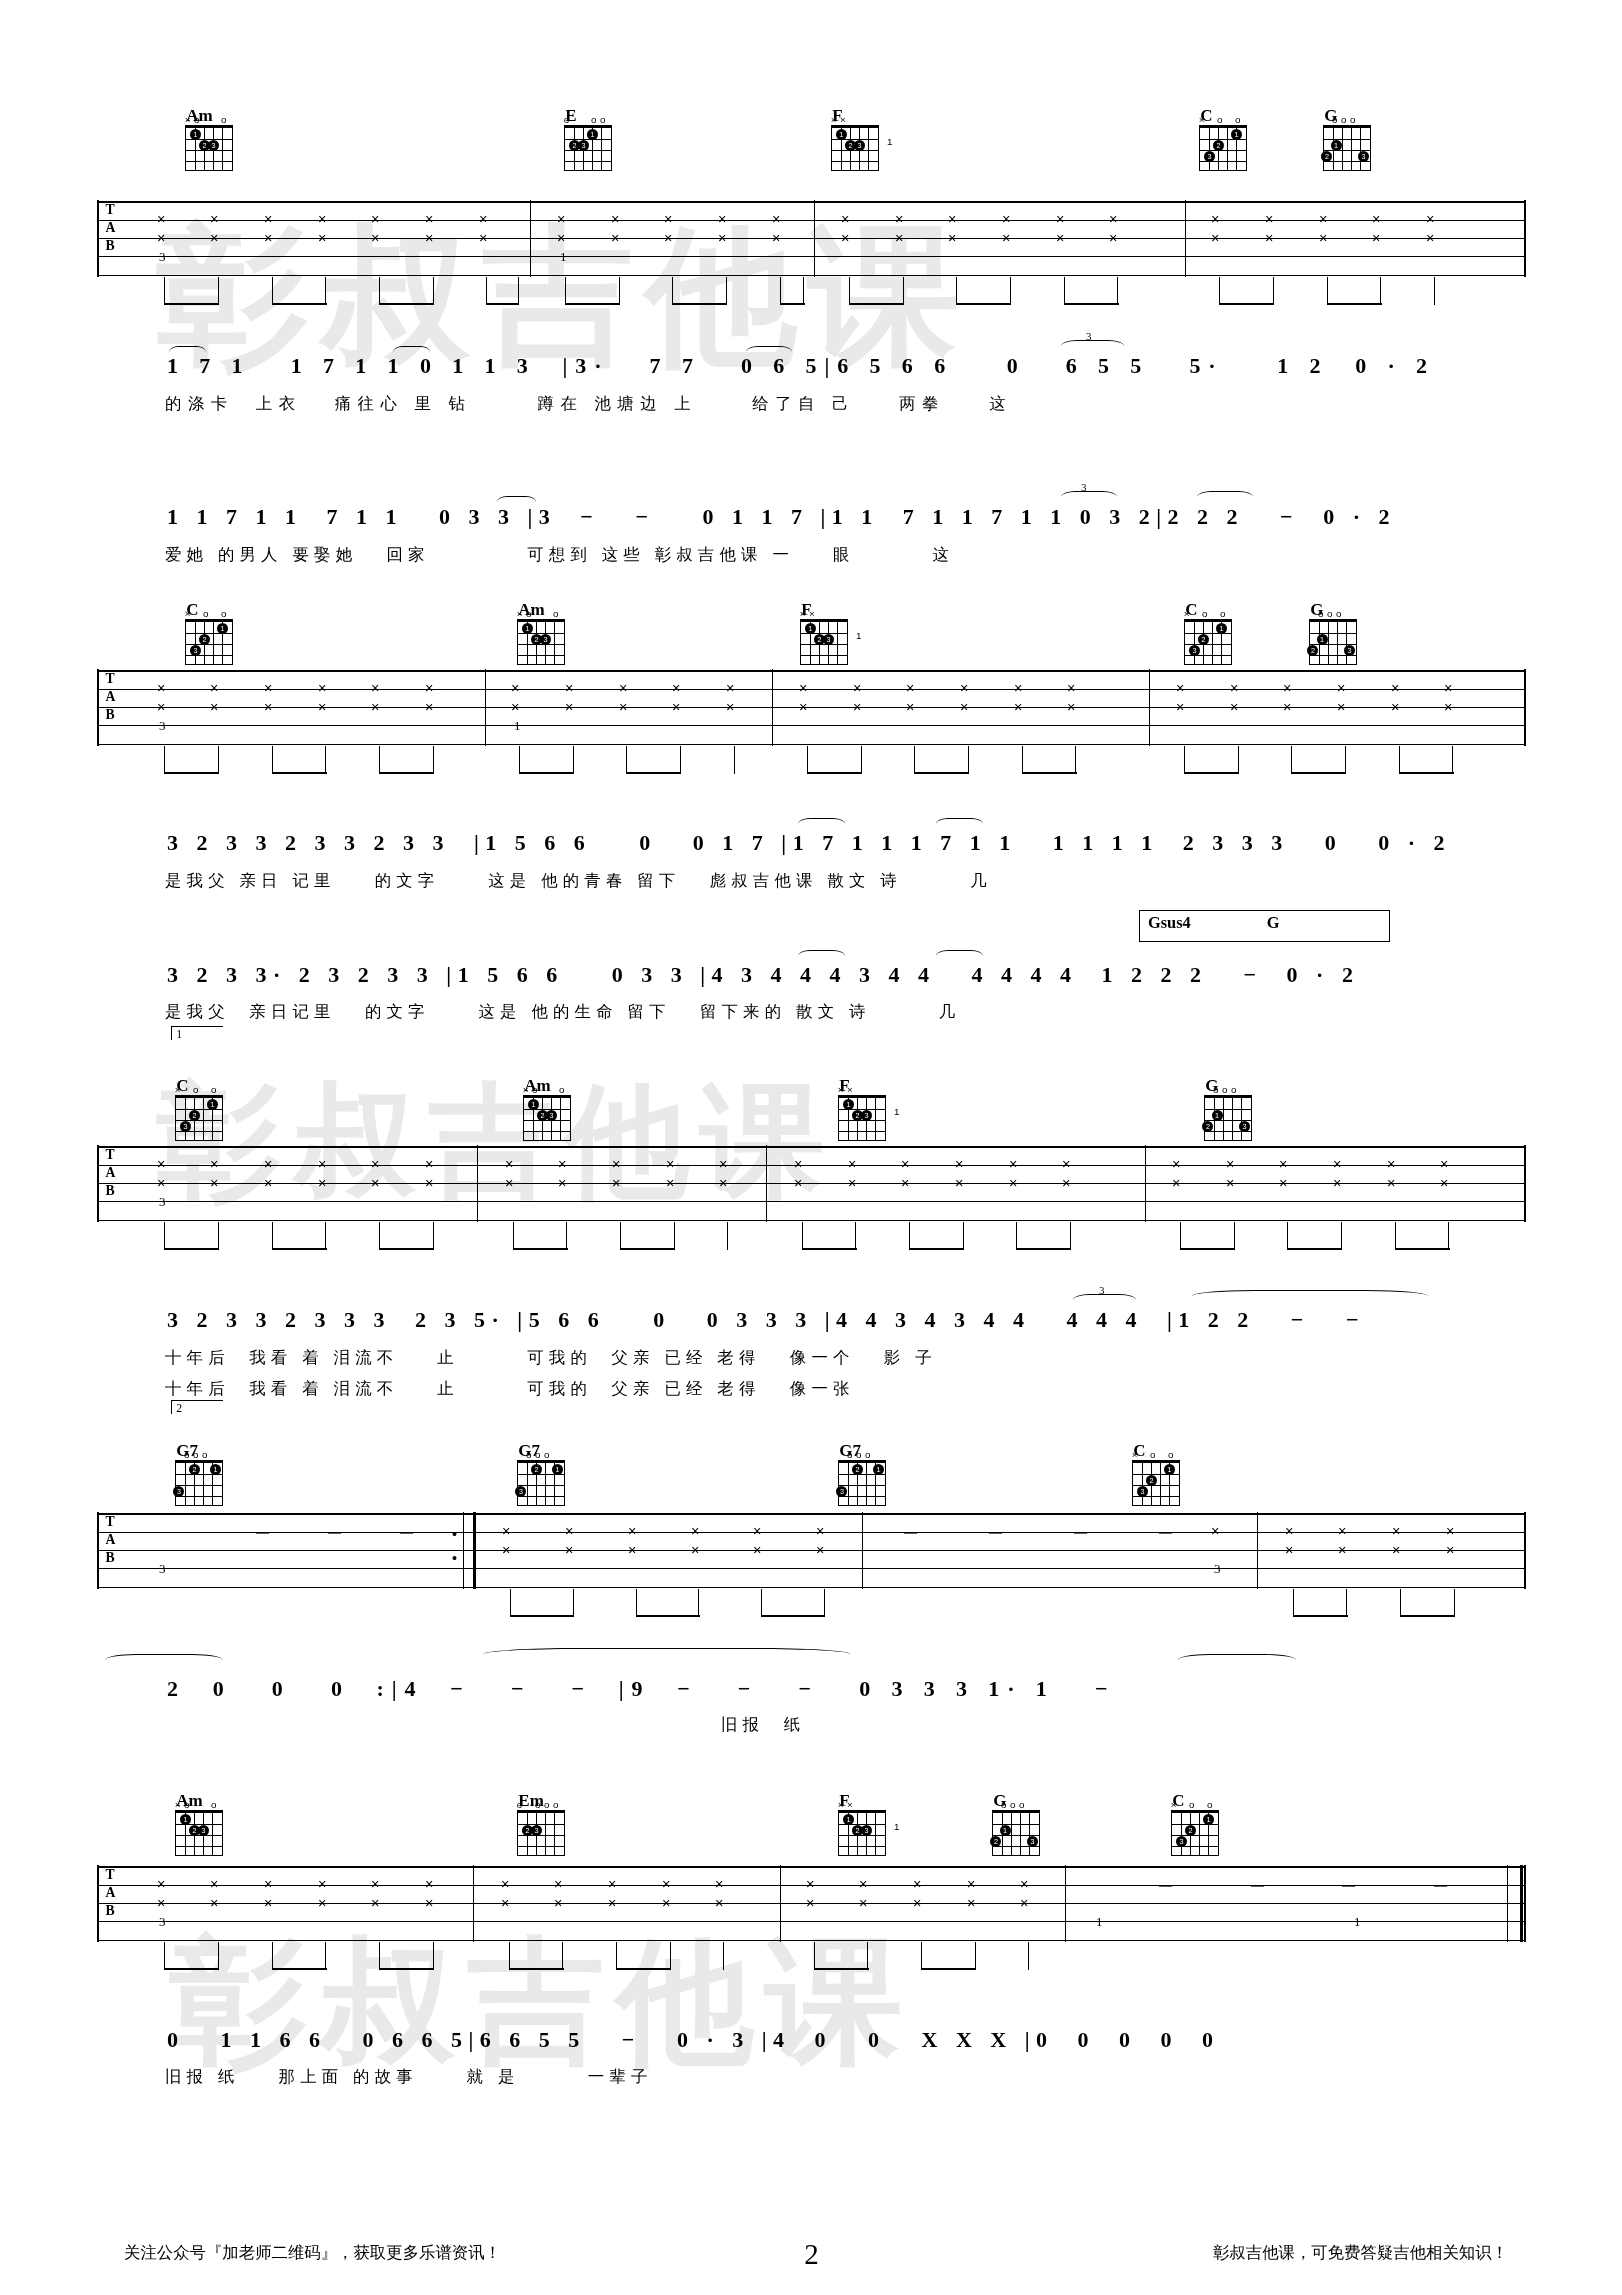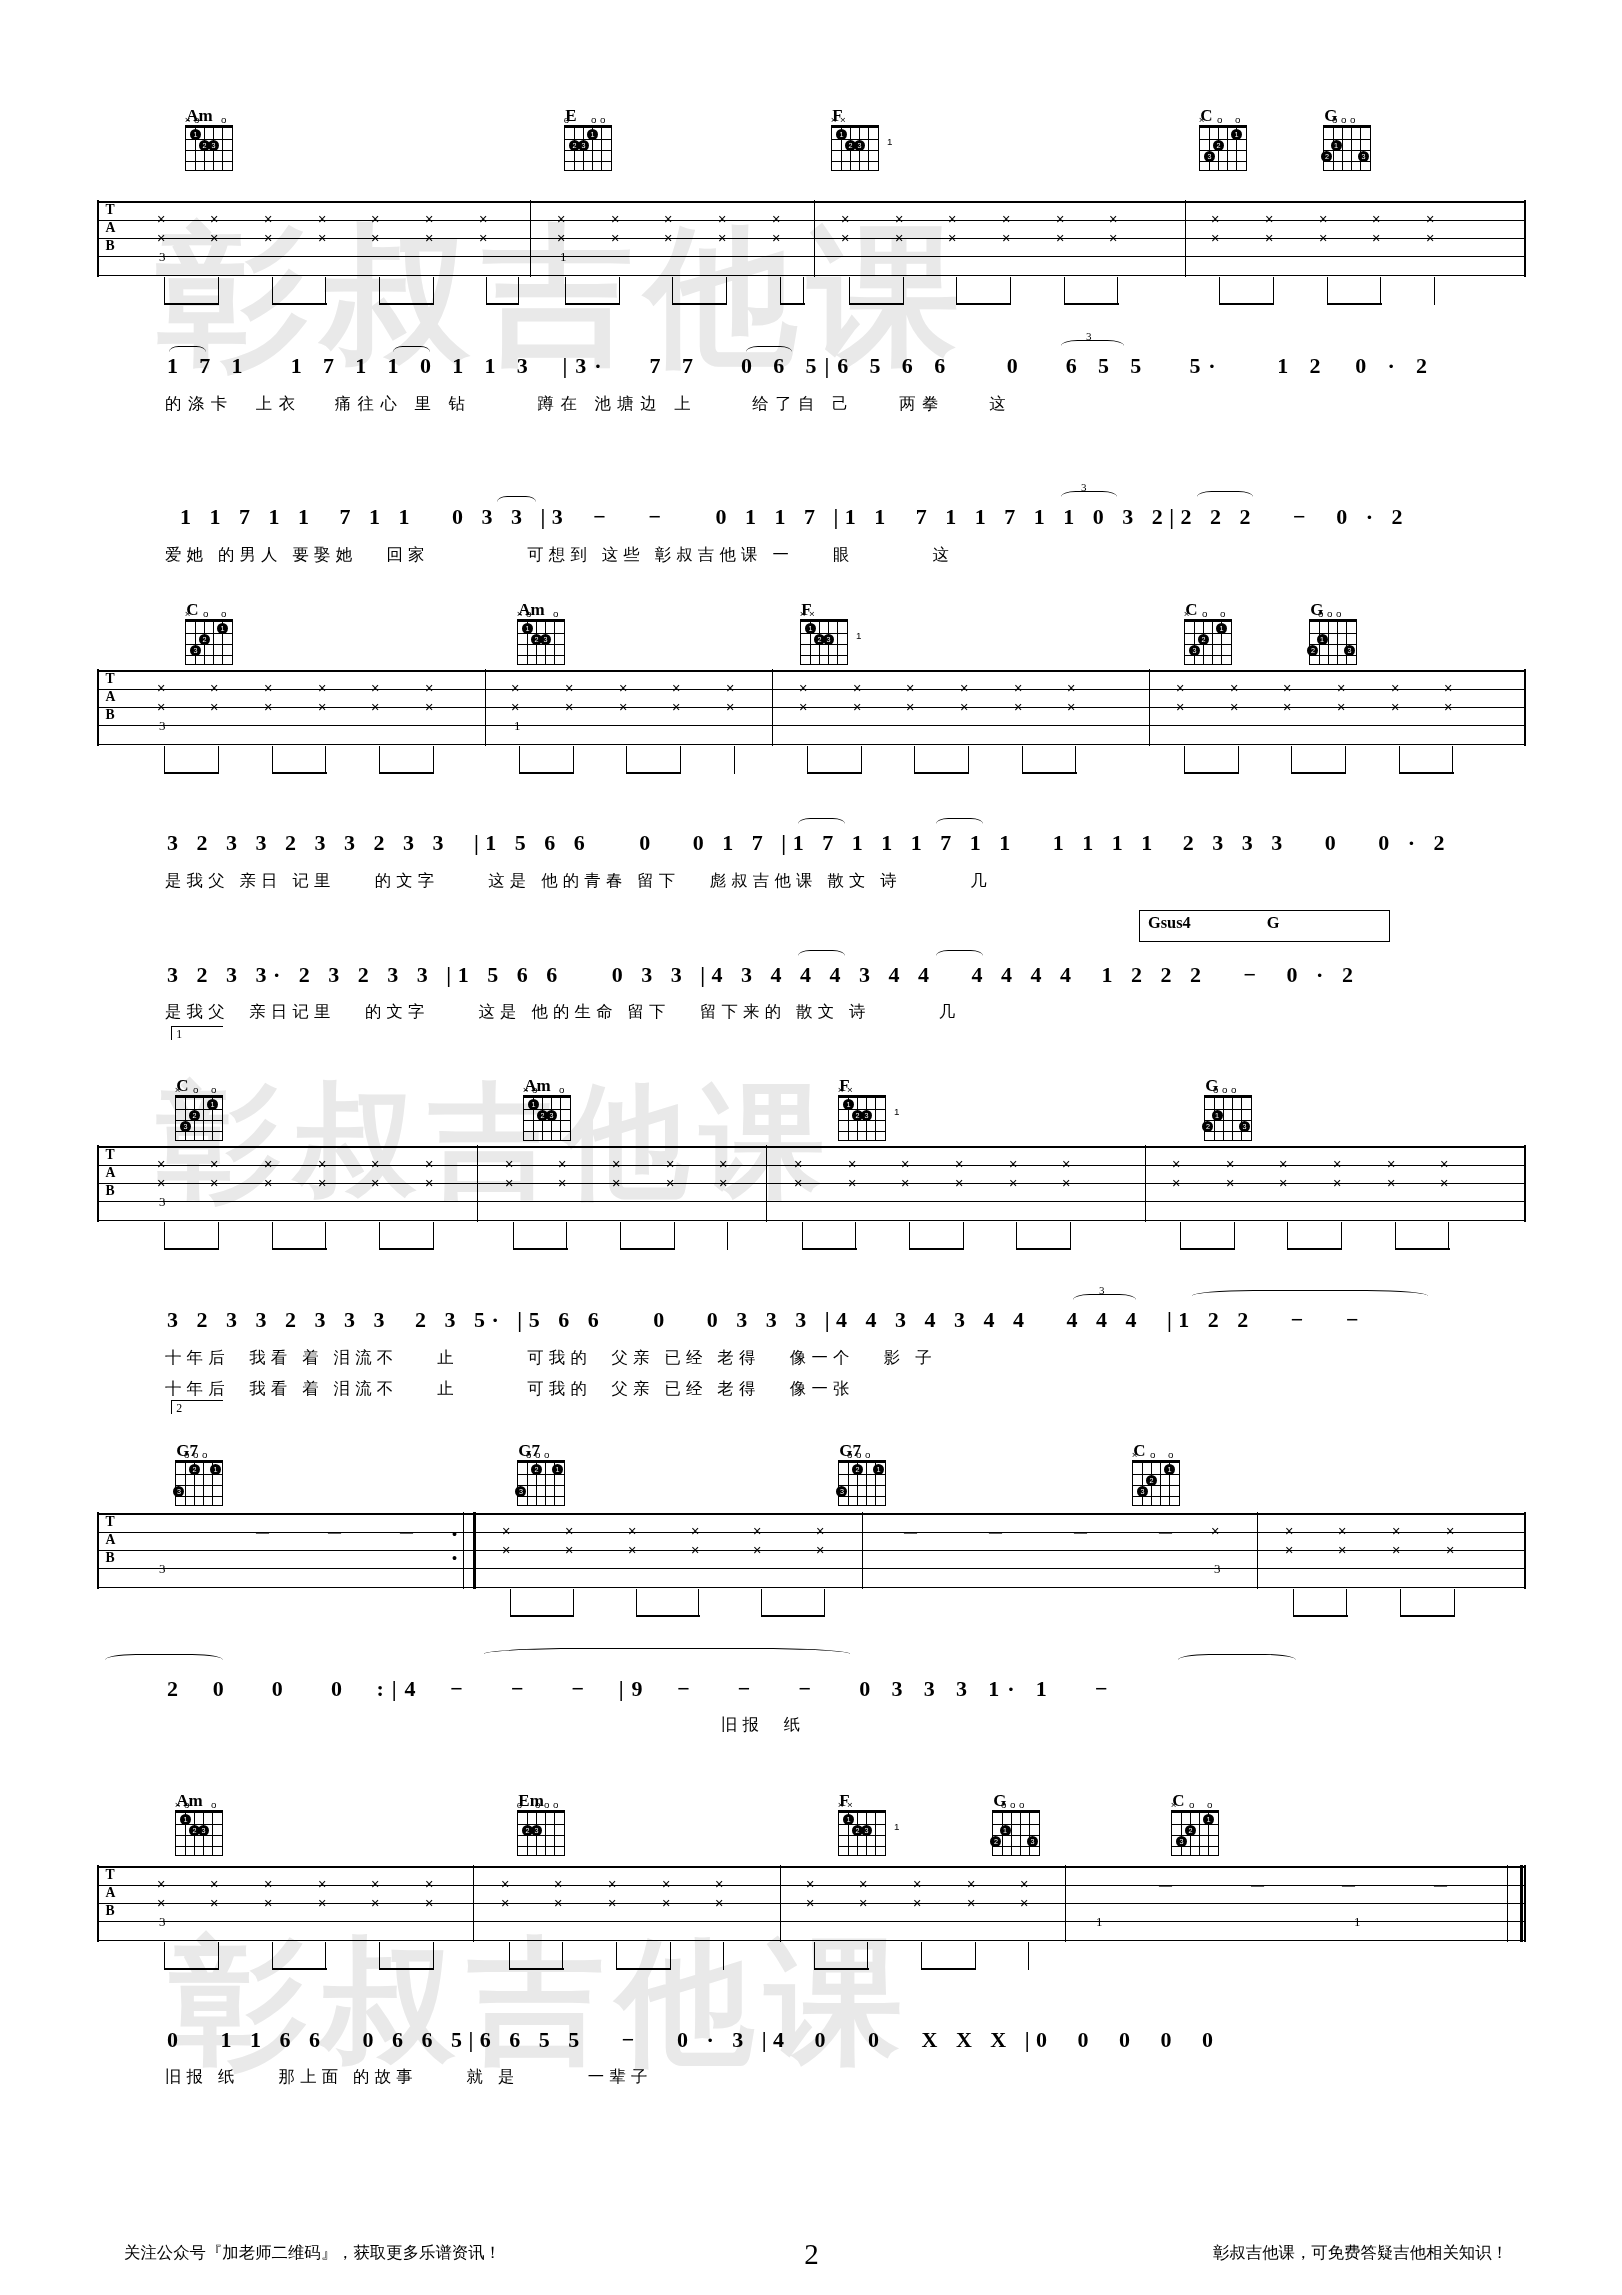--- a/index.html
+++ b/index.html
@@ -269,21 +269,21 @@
     <div class="slur" style="left:746px;top:346px;width:46px;"></div>
     <div class="slur" style="left:1061px;top:340px;width:63px;"></div>
     <div class="trip" style="left:1086px;top:330px;">3</div>
     <div class="numrow" style="left:167px;top:353px;letter-spacing:7.9px;">1 7 1   1 7 1 1 0 1 1 3  |3·   7 7   0 6 5|6 5 6 6    0   6 5 5   5·    1 2  0 · 2</div>
     <div class="lyrow" style="left:165px;top:393px;letter-spacing:6.5px;">的涤卡  上衣   痛往心 里 钻      蹲在 池塘边 上     给了自 己    两拳    这</div>
 
     <div class="slur" style="left:497px;top:496px;width:39px;"></div>
     <div class="slur" style="left:1197px;top:491px;width:56px;"></div>
     <div class="slur" style="left:1061px;top:491px;width:56px;"></div>
     <div class="trip" style="left:1081px;top:481px;">3</div>
-    <div class="numrow" style="left:180px;top:504px;letter-spacing:6.5px;">1 1 7 1 1  7 1 1   0 3 3 |3  −   −    0 1 1 7 |1 1  7 1 1 7 1 1 0 3 2|2 2 2   −  0 · 2</div>
+    <div class="numrow" style="left:167px;top:504px;letter-spacing:6.5px;">1 1 7 1 1  7 1 1   0 3 3 |3  −   −    0 1 1 7 |1 1  7 1 1 7 1 1 0 3 2|2 2 2   −  0 · 2</div>
     <div class="lyrow" style="left:165px;top:544px;letter-spacing:5.2px;">爱她 的男人 要娶她   回家          可想到 这些 彰叔吉他课 一    眼        这</div>
   </div>
 
   <div class="system" style="top:0;">
     <div class="chord" style="left:185px;top:602px;">
       <div class="cname">C</div>
       <div class="grid">
         <i class="v" style="left:8.5px;"></i>
           <i class="v" style="left:17.7px;"></i>
           <i class="v" style="left:27px;"></i>

